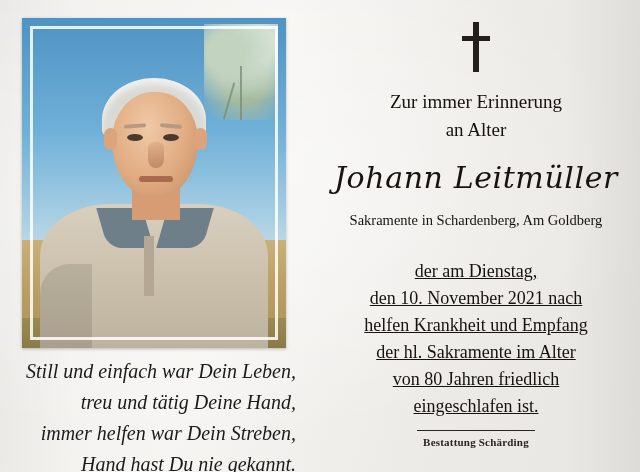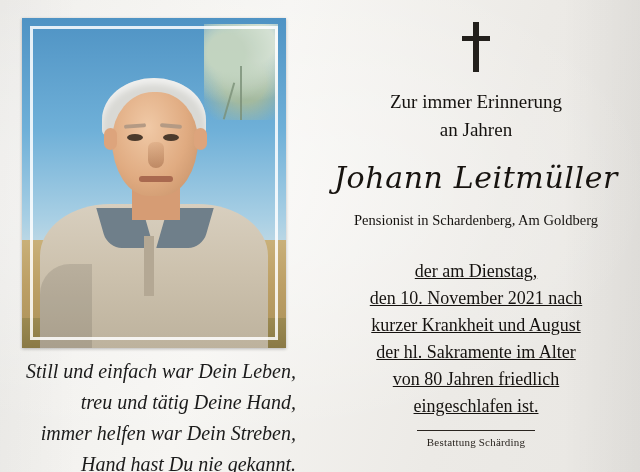--- a/index.html
+++ b/index.html
@@ -307,20 +307,21 @@
     height: 1px;
     background: #2a2520;
   }
   .footer {
     position: absolute;
     left: 0; right: 0;
     top: 436px;
     font-size: 11px;
     letter-spacing: 0.2px;
     color: #2a2520;
+    font-weight: bold;
   }
 </style>
 </head>
 <body>
 
 <div class="card">
 
   <div class="left">
 
     <div class="photo-wrap">
@@ -366,31 +367,31 @@
 
   <div class="right">
 
     <div class="cross">
       <div class="v"></div>
       <div class="h"></div>
     </div>
 
     <div class="intro">
       <div>Zur immer Erinnerung</div>
-      <div>an Jahren</div>
+      <div>an Alter</div>
     </div>
 
     <div class="name">Johann Leitmüller</div>
 
-    <div class="role">Pensionist in Schardenberg, Am Goldberg</div>
+    <div class="role">Sakramente in Schardenberg, Am Goldberg</div>
 
     <div class="body-text">
       <div>der am Dienstag,</div>
       <div>den 10. November 2021 nach</div>
-      <div>kurzer Krankheit und August</div>
+      <div>helfen Krankheit und Empfang</div>
       <div>der hl. Sakramente im Alter</div>
       <div>von 80 Jahren friedlich</div>
       <div>eingeschlafen ist.</div>
     </div>
 
     <div class="rule"></div>
     <div class="footer">Bestattung Schärding</div>
   </div>
 
 </div>

